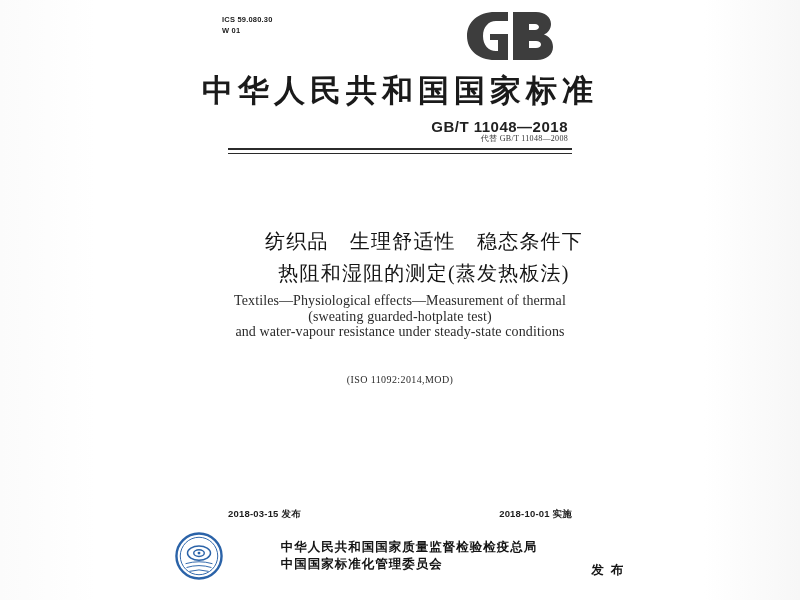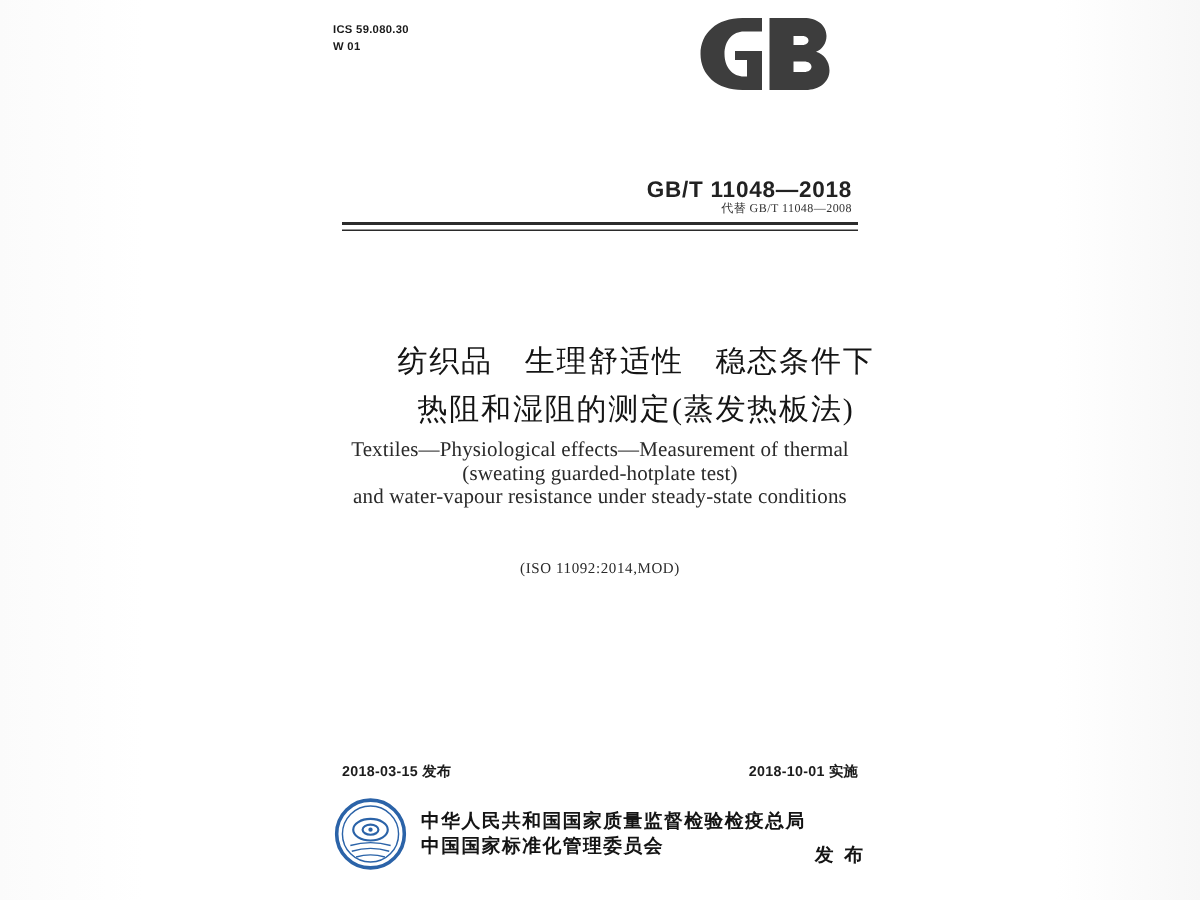--- a/index.html
+++ b/index.html
@@ -180,20 +180,21 @@
 
   
   .footer {
     position: absolute;
     left: 0;
     top: 532px;
     width: 800px;
     display: flex;
     justify-content: center;
     align-items: center;
+    gap: 48px;
   }
   .seal {
     width: 48px;
     height: 48px;
     margin-right: 10px;
     flex: 0 0 auto;
   }
   .pub-lines {
     font-family: "Liberation Serif", serif;
     font-weight: bold;
@@ -235,20 +236,21 @@
           <path d="M86 22 L62 22 C47 22 36 34 36 52 C36 70 47 82 62 82 L66 82 L66 60 L50 60 L50 48 L86 48 L86 100
                    L60 100 C26 100 4 80 4 52 C4 24 26 4 60 4 L86 4 Z"></path>
 
           <path d="M96 4 L142 4 C160 4 172 14 172 28 C172 38 166 46 158 49 C168 52 176 61 176 74 C176 89 163 100 144 100
                    L96 100 Z M128 28 L128 40 L140 40 C145 40 148 37 148 34 C148 31 145 28 140 28 Z
                    M128 62 L128 76 L142 76 C148 76 152 73 152 69 C152 65 148 62 142 62 Z"></path>
         </g>
       </svg>
     </div>
 
+    <div class="nat-title">中华人民共和国国家标准</div>
 
     <div class="std-num">GB/T 11048—2018</div>
     <div class="std-replace">代替 GB/T 11048—2008</div>
 
     <div class="rule rule-thick"></div>
     <div class="rule rule-thin"></div>
 
     <div class="cn-title">
       <span>纺织品　生理舒适性　稳态条件下</span>
       <span class="line2">热阻和湿阻的测定(蒸发热板法)</span>

